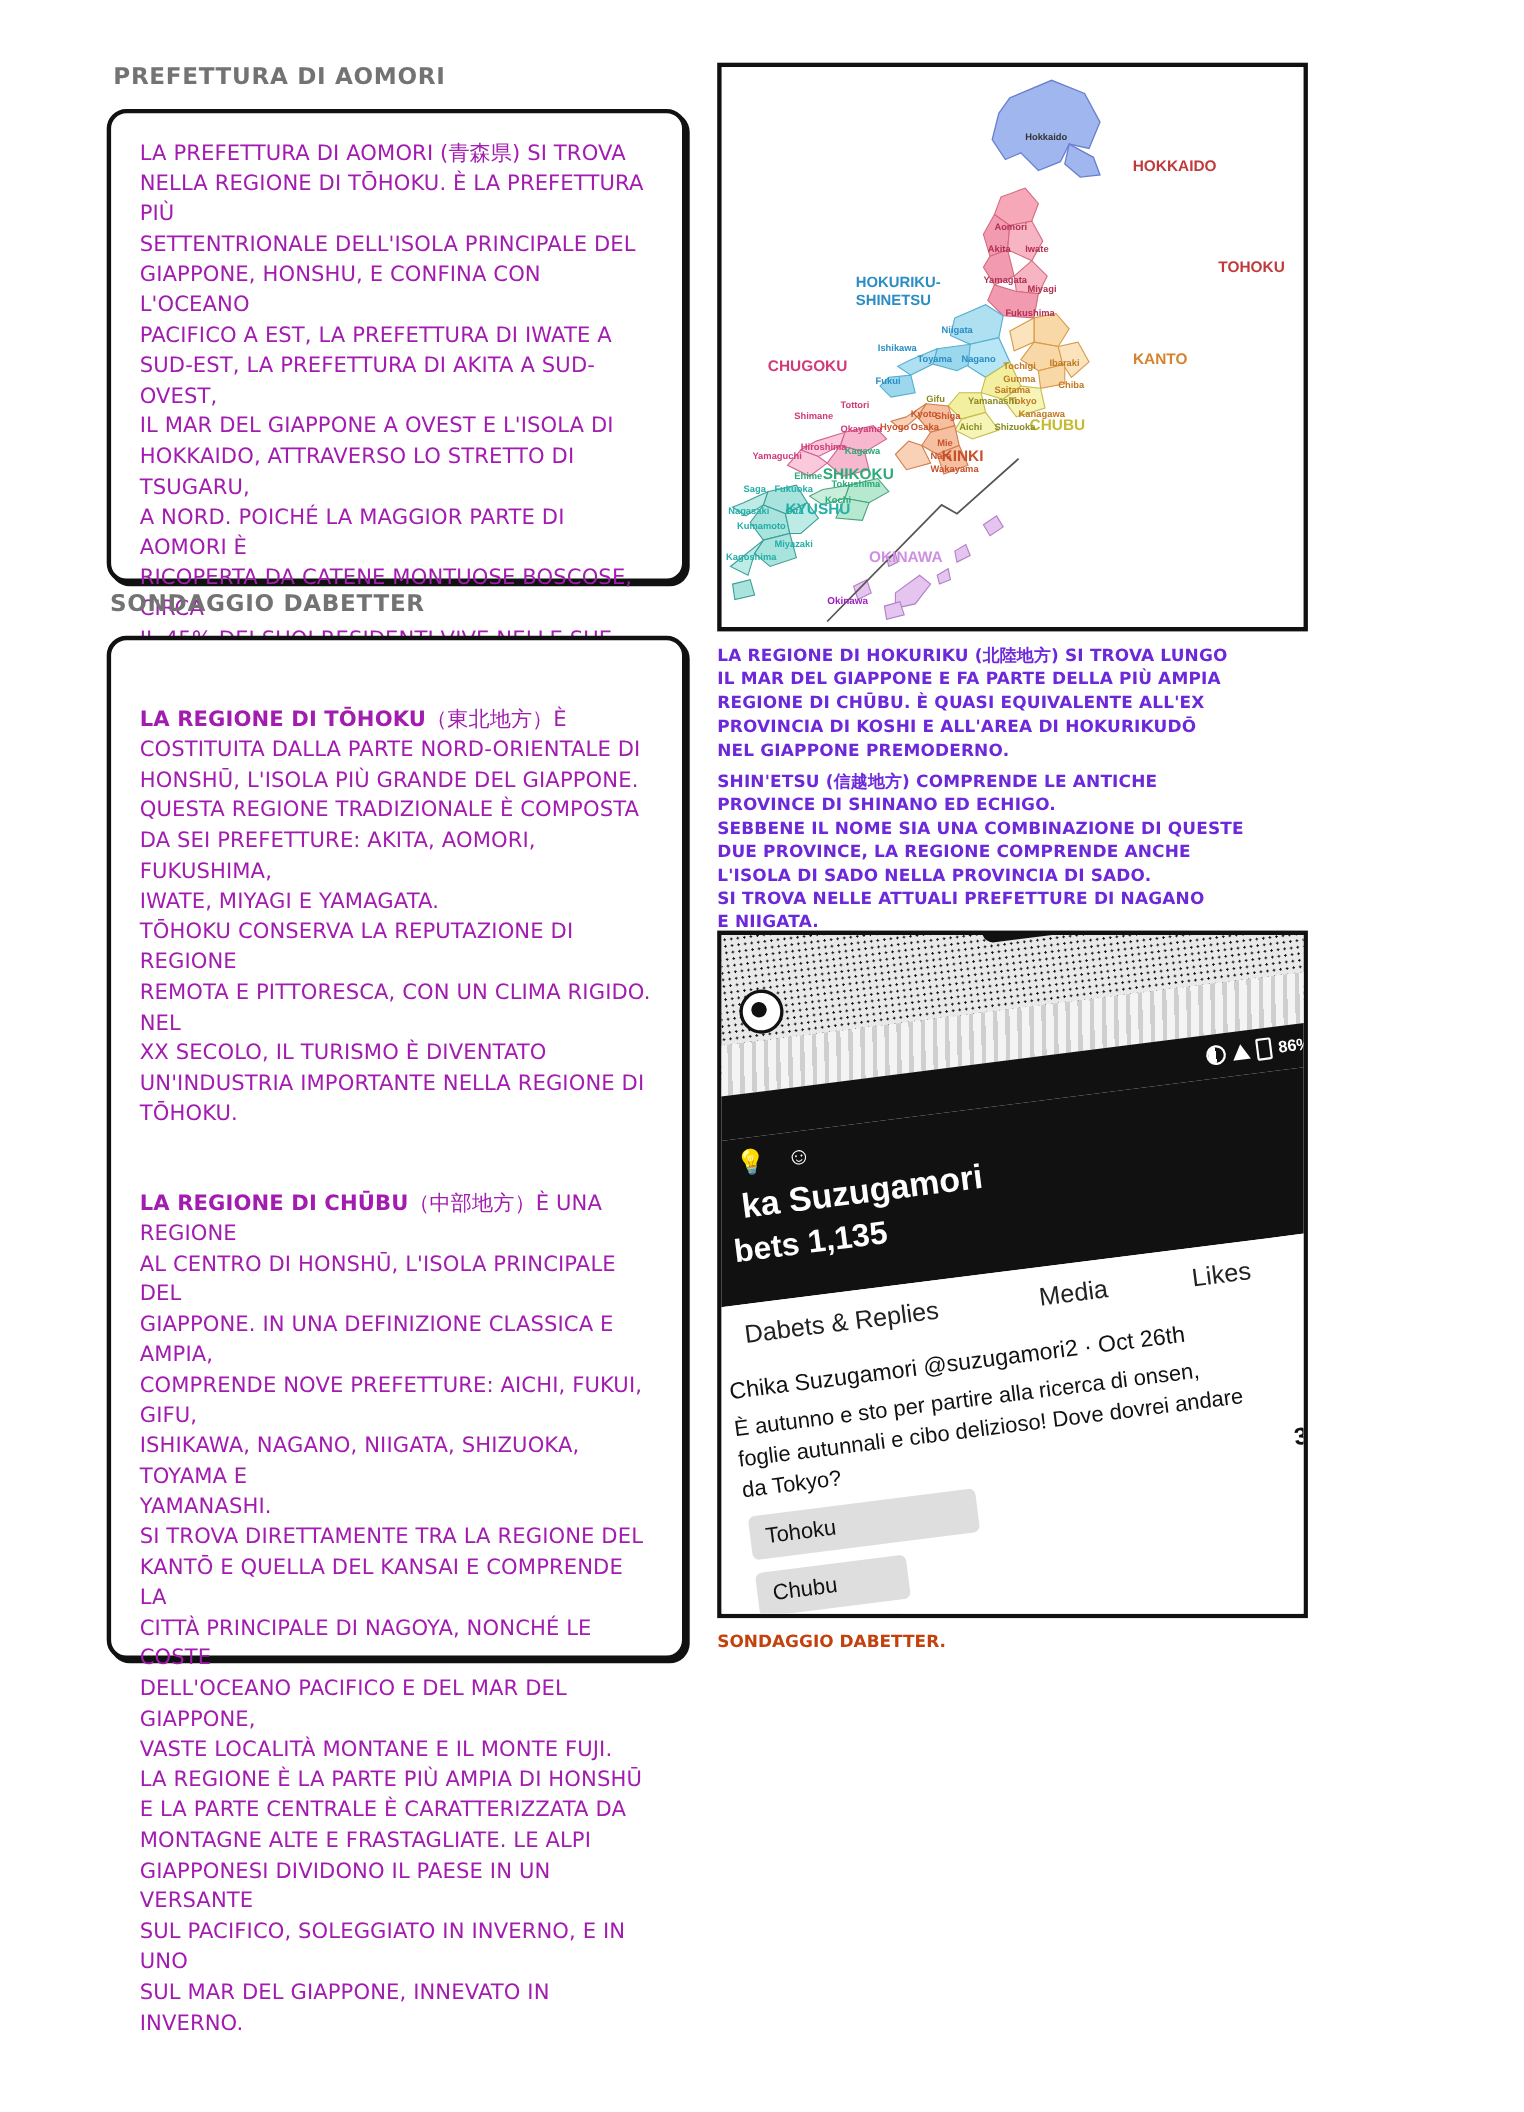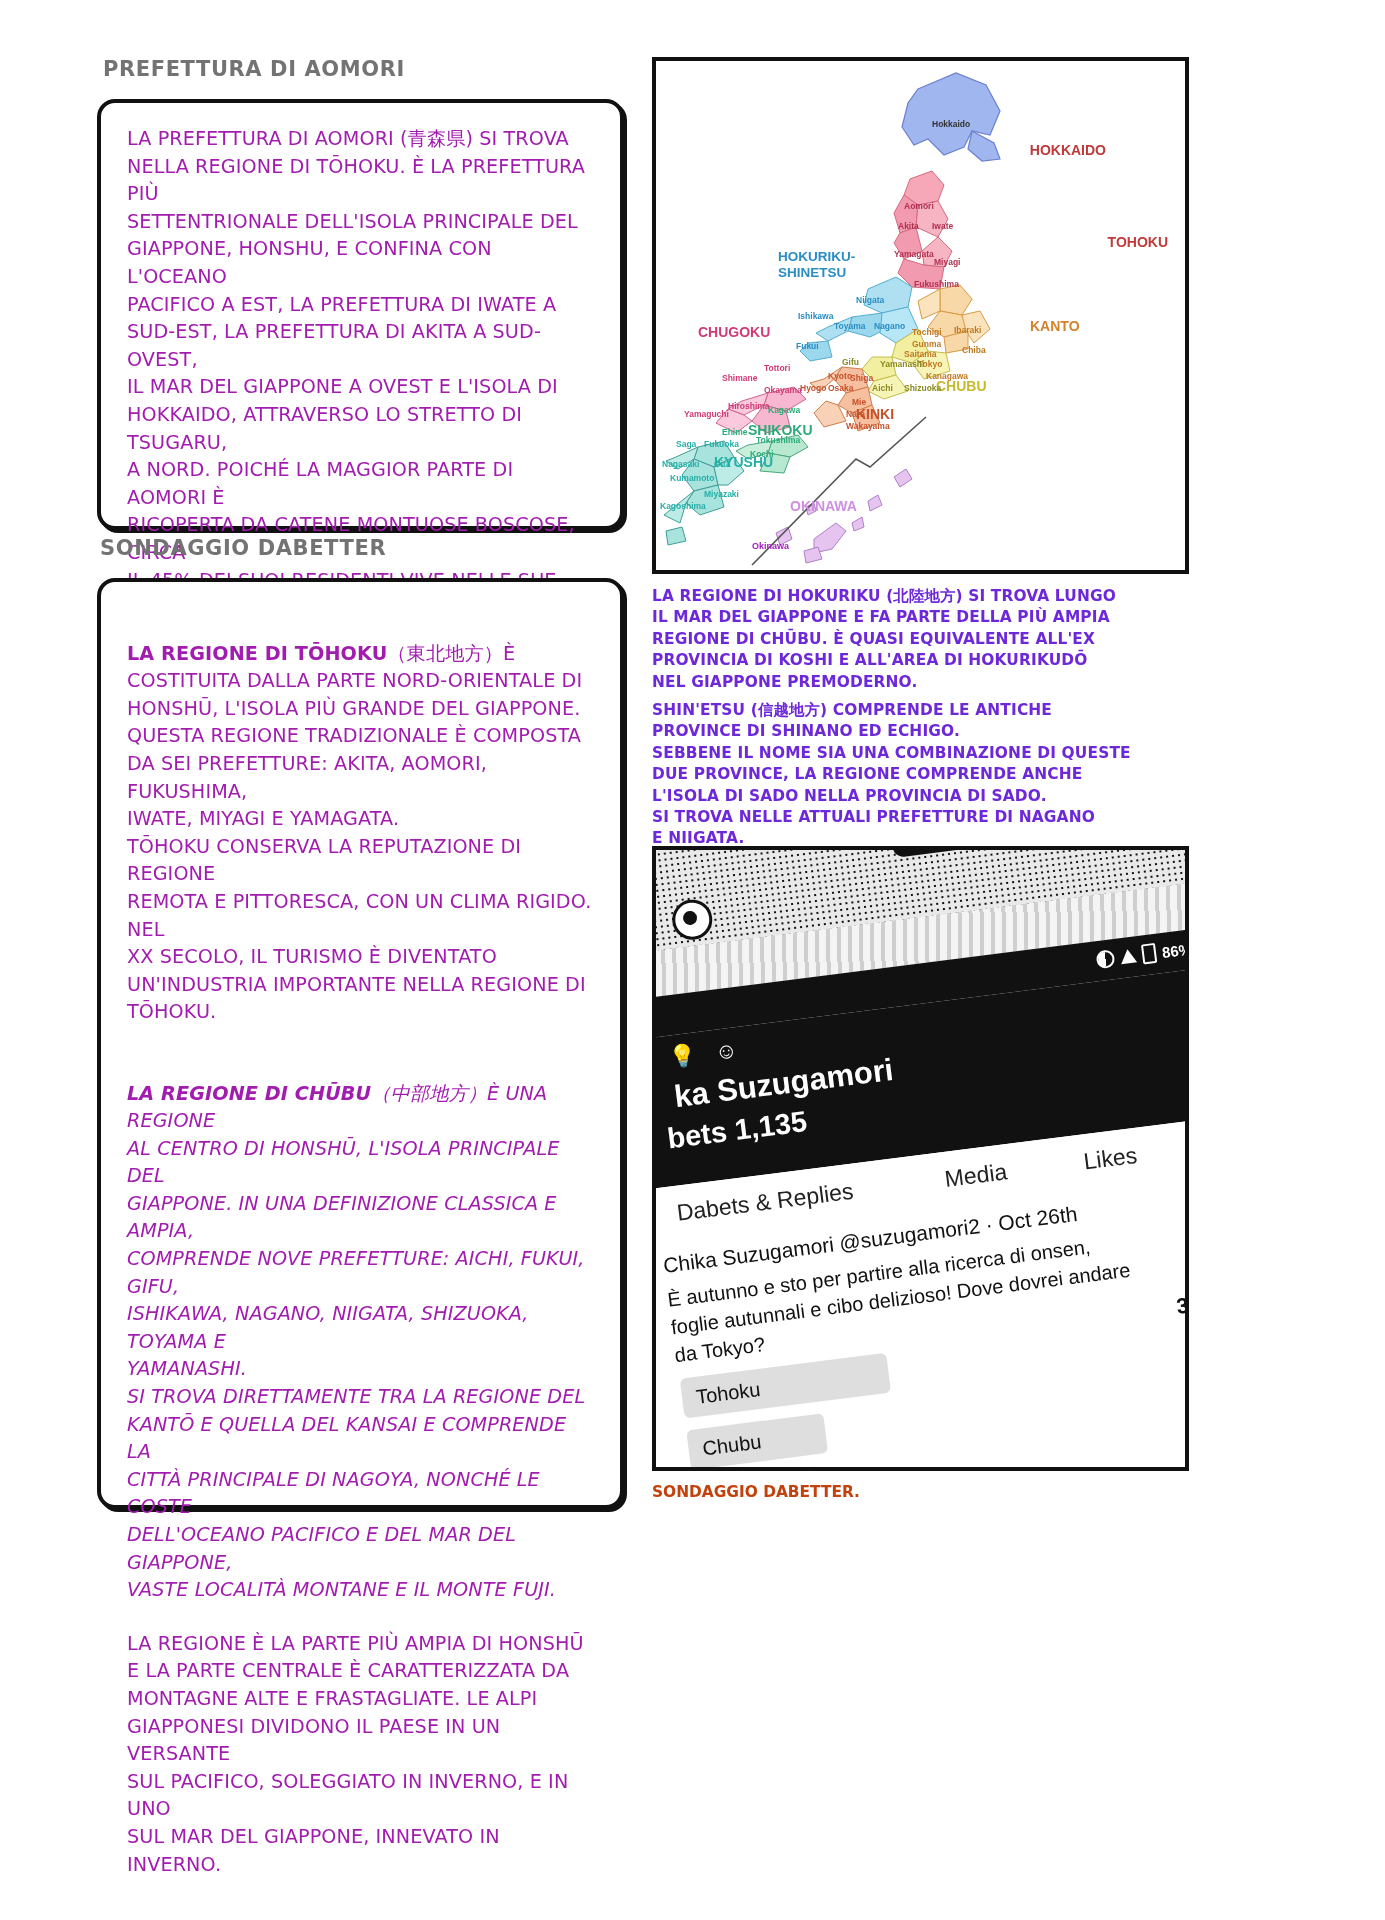--- a/index.html
+++ b/index.html
@@ -163,34 +163,34 @@
 HONSHŪ, L'ISOLA PIÙ GRANDE DEL GIAPPONE.
 QUESTA REGIONE TRADIZIONALE È COMPOSTA
 DA SEI PREFETTURE: AKITA, AOMORI, FUKUSHIMA,
 IWATE, MIYAGI E YAMAGATA.
 TŌHOKU CONSERVA LA REPUTAZIONE DI REGIONE
 REMOTA E PITTORESCA, CON UN CLIMA RIGIDO. NEL
 XX SECOLO, IL TURISMO È DIVENTATO
 UN'INDUSTRIA IMPORTANTE NELLA REGIONE DI
 TŌHOKU.</span>
     </div>
-    <div class="btxt" style="margin-top:26px;font-style:italic;">
+    <div class="btxt" style="margin-top:26px;">
       <b>LA REGIONE DI CHŪBU</b><span>（中部地方）</span><span>È UNA REGIONE
 AL CENTRO DI HONSHŪ, L'ISOLA PRINCIPALE DEL
 GIAPPONE. IN UNA DEFINIZIONE CLASSICA E AMPIA,
 COMPRENDE NOVE PREFETTURE: AICHI, FUKUI, GIFU,
 ISHIKAWA, NAGANO, NIIGATA, SHIZUOKA, TOYAMA E
 YAMANASHI.
 SI TROVA DIRETTAMENTE TRA LA REGIONE DEL
 KANTŌ E QUELLA DEL KANSAI E COMPRENDE LA
 CITTÀ PRINCIPALE DI NAGOYA, NONCHÉ LE COSTE
 DELL'OCEANO PACIFICO E DEL MAR DEL GIAPPONE,
 VASTE LOCALITÀ MONTANE E IL MONTE FUJI.</span>
     </div>
-    <div class="btxt" style="margin-top:26px;">LA REGIONE È LA PARTE PIÙ AMPIA DI HONSHŪ
+    <div class="btxt" style="">LA REGIONE È LA PARTE PIÙ AMPIA DI HONSHŪ
 E LA PARTE CENTRALE È CARATTERIZZATA DA
 MONTAGNE ALTE E FRASTAGLIATE. LE ALPI
 GIAPPONESI DIVIDONO IL PAESE IN UN VERSANTE
 SUL PACIFICO, SOLEGGIATO IN INVERNO, E IN UNO
 SUL MAR DEL GIAPPONE, INNEVATO IN INVERNO.</div>
   </div>
 
   <div id="map-box">
     <svg width="529" height="509" viewBox="0 0 529 509" xmlns="http://www.w3.org/2000/svg">
       <rect x="0" y="0" width="529" height="509" fill="#ffffff"></rect>

